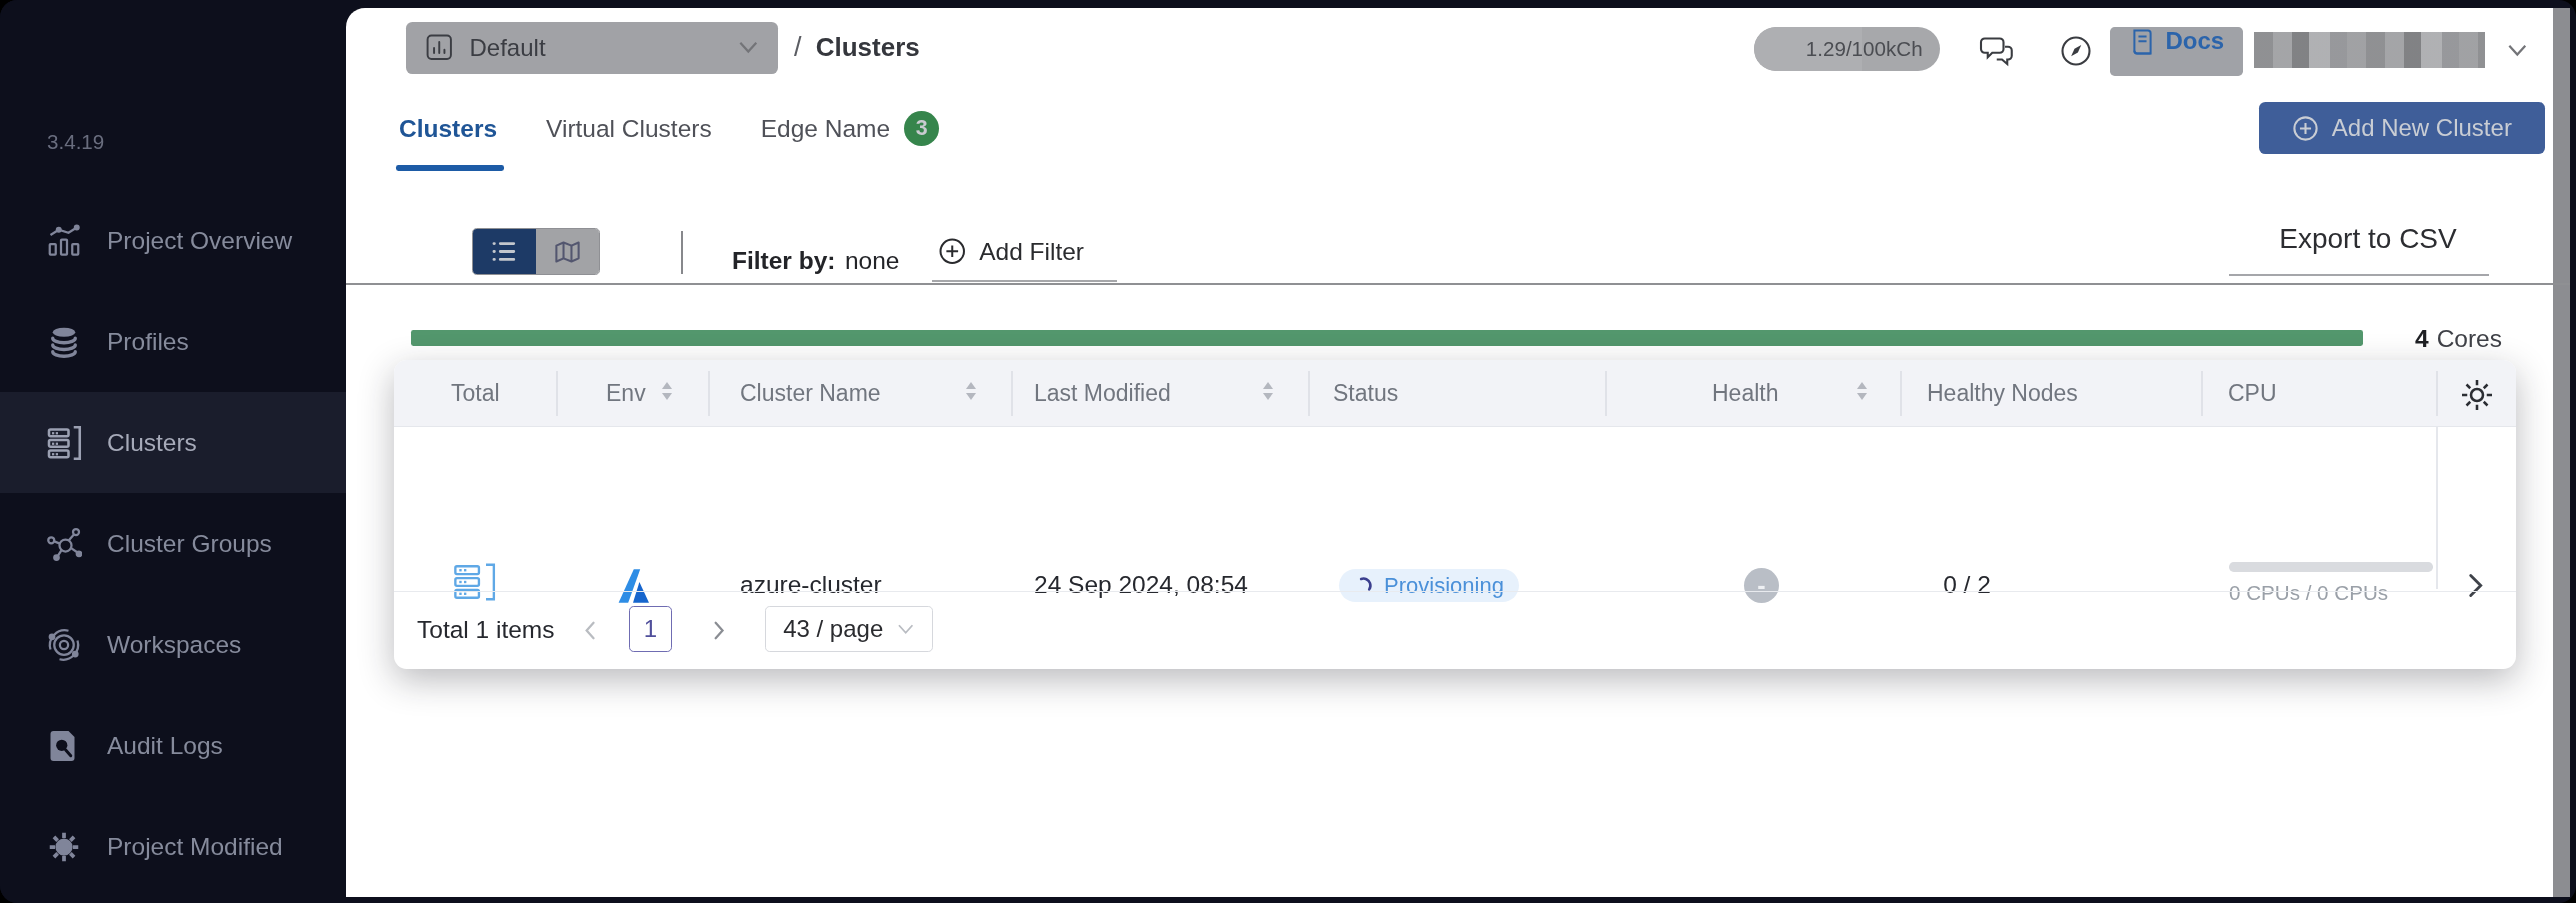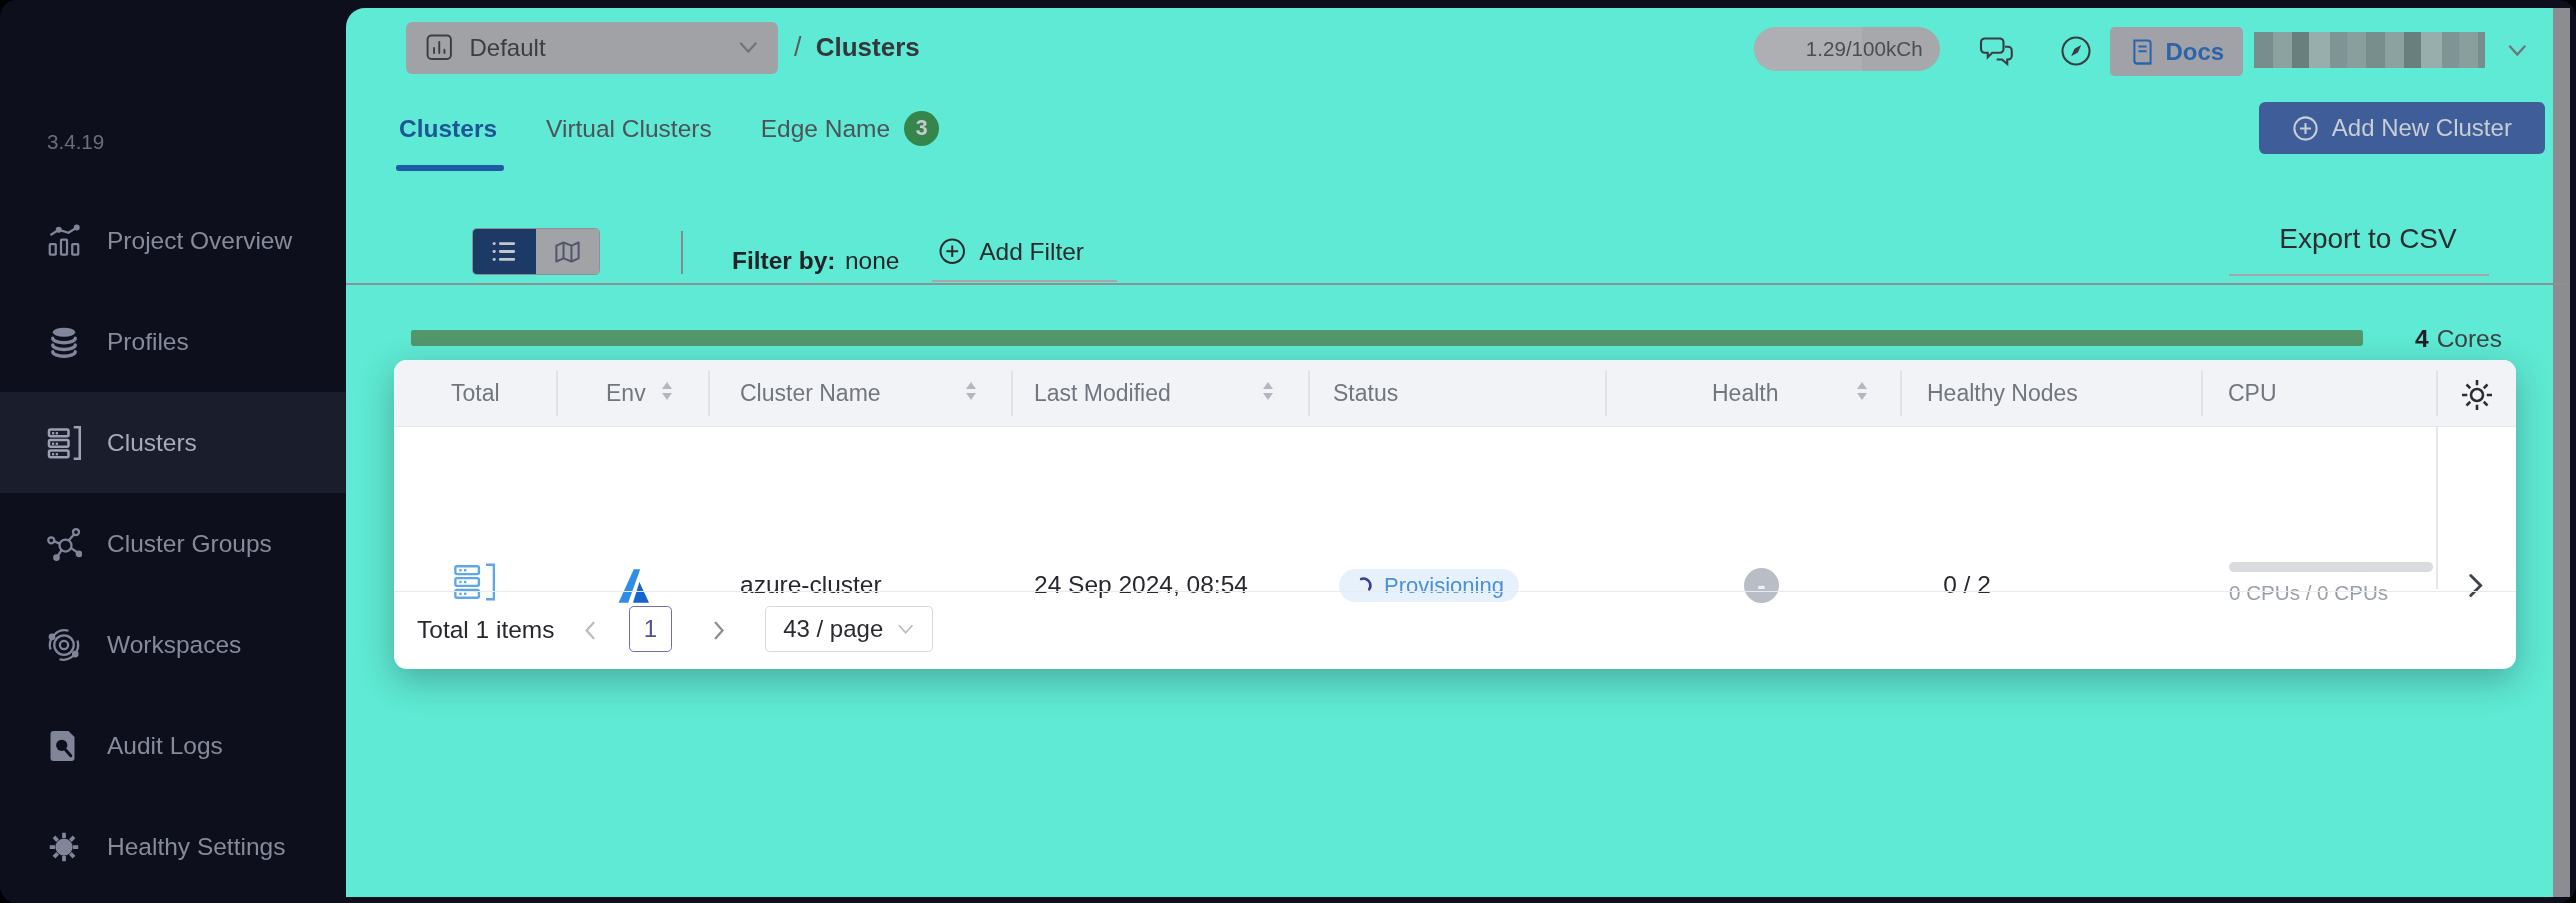--- a/index.html
+++ b/index.html
@@ -14,21 +14,21 @@
   .version{position:absolute;left:47px;top:130px;font-size:20.6px;color:#696d7e;}
   .nav{position:absolute;left:0;right:0;top:190px;}
   .nav-item{height:101px;display:flex;align-items:center;padding-left:46px;gap:25px;cursor:pointer;}
   .nav-item.active{background:#1a1d2c;}
   .nav-icon{width:36px;height:36px;color:#80859a;display:flex;align-items:center;justify-content:center;flex:0 0 36px;}
   .nav-item.active .nav-icon{color:#9ba0b2;}
   .nav-label{font-size:24.5px;color:#868b9c;}
   .nav-item.active .nav-label{color:#a6aab9;}
 
   
-  .main{position:absolute;left:346px;top:8px;right:6.3px;bottom:6.3px;background:#5eead4;
+  .main{position:absolute;left:346px;top:8px;right:6.3px;bottom:6.3px;background:#ffffff;
     border-top-left-radius:19px;overflow:hidden;}
   .right-gutter{position:absolute;left:2207px;top:0;bottom:0;width:16.6px;background:#8c8d91;}
 
   
   .project-select{position:absolute;left:60px;top:13.5px;width:372px;height:52px;background:#a1a2a6;
     border-radius:6.3px;display:flex;align-items:center;padding:0 19px;gap:16px;box-sizing:border-box;cursor:pointer;}
   .project-select .ps-icon{width:28.5px;height:28.5px;color:#3b3d43;}
   .project-select .ps-label{font-size:24px;color:#3b3d43;}
   .ps-chevron{margin-left:auto;width:20.6px;height:14.2px;color:#737478;}
   .breadcrumb{position:absolute;left:448px;top:13.5px;height:52px;display:flex;align-items:center;gap:14.2px;}
@@ -38,21 +38,21 @@
   .usage-pill{position:absolute;left:1408px;top:19px;width:186px;height:44px;border-radius:22px;
     background:#a7a8ab;overflow:hidden;cursor:pointer;}
   .usage-fill{position:absolute;left:0;top:0;bottom:0;width:58%;background:#aeafb2;border-radius:22px 0 0 22px;}
   .usage-text{position:absolute;right:17.4px;top:0;line-height:44px;font-size:20.6px;color:#4b4d52;}
 
   .icon-btn{position:absolute;top:20.6px;width:51px;height:44px;display:flex;align-items:center;justify-content:center;
     color:#3a3c41;cursor:pointer;}
   .chat-btn{left:1624px;}
   .compass-btn{left:1704px;}
   .docs-chip{position:absolute;left:1764px;top:19px;width:133px;height:49px;background:#a0a2a7;border-radius:4.7px;
-    display:flex;align-items:center;justify-content:center;gap:9.5px;color:#2b64ab;cursor:pointer;}
+    display:flex;justify-content:center;gap:9.5px;color:#2b64ab;cursor:pointer;}
   .docs-chip .docs-label{font-size:24px;font-weight:600;}
   .user-menu{position:absolute;left:1908px;top:24px;display:flex;align-items:center;gap:22px;cursor:pointer;}
   .user-redacted{width:231px;height:36px;
     background:
       repeating-linear-gradient(90deg,#7c7d80 0 19px,#949598 19px 38px,#6b6c6f 38px 55px,#a2a3a6 55px 76px,#85868a 76px 93px,#909194 93px 112px);
     opacity:.85;}
   .user-chevron{width:20.6px;height:14.2px;color:#737478;}
 
   
   .tabs{position:absolute;left:53px;top:93px;display:flex;align-items:center;gap:49px;height:55px;}
@@ -229,21 +229,21 @@
         </span>
         <span class="nav-label">Audit Logs</span>
       </div>
       <div class="nav-item">
         <span class="nav-icon">
           <svg viewBox="0 0 48 48" width="36" height="36" fill="none" stroke="currentColor" stroke-width="5">
             <circle cx="24" cy="24" r="9" fill="currentColor"></circle>
             <path d="M24 5v7M24 36v7M5 24h7M36 24h7M10.6 10.6l4.9 4.9M32.5 32.5l4.9 4.9M37.4 10.6l-4.9 4.9M15.5 32.5l-4.9 4.9"></path>
           </svg>
         </span>
-        <span class="nav-label">Healthy Settings</span>
+        <span class="nav-label">Project Modified</span>
       </div>
     </nav>
   </aside>
 
   <div class="main">
     <div class="right-gutter"></div>
 
     <div class="project-select">
       <span class="ps-icon">
         <svg viewBox="0 0 44 44" width="28.5" height="28.5" fill="none" stroke="currentColor" stroke-width="3" stroke-linecap="round">

